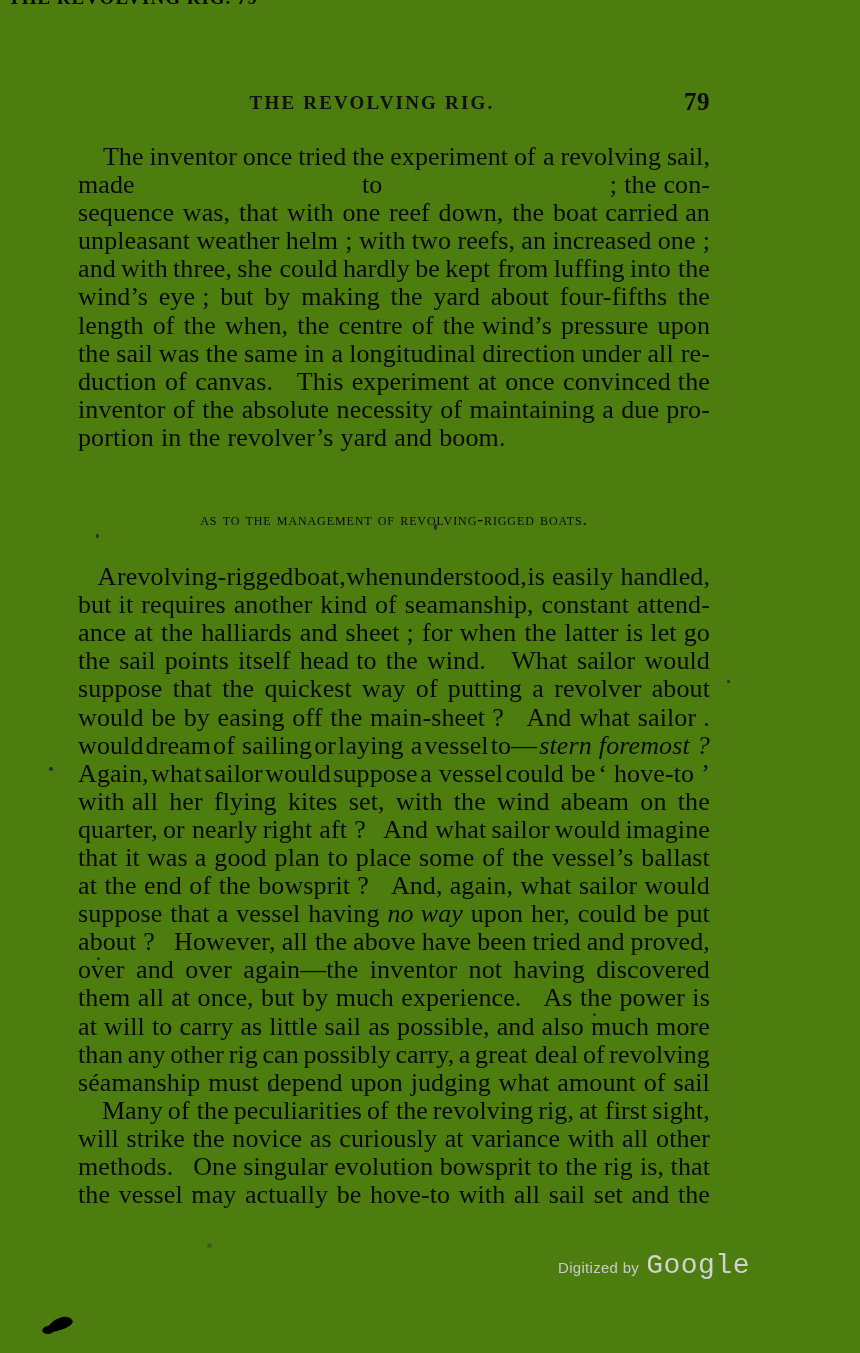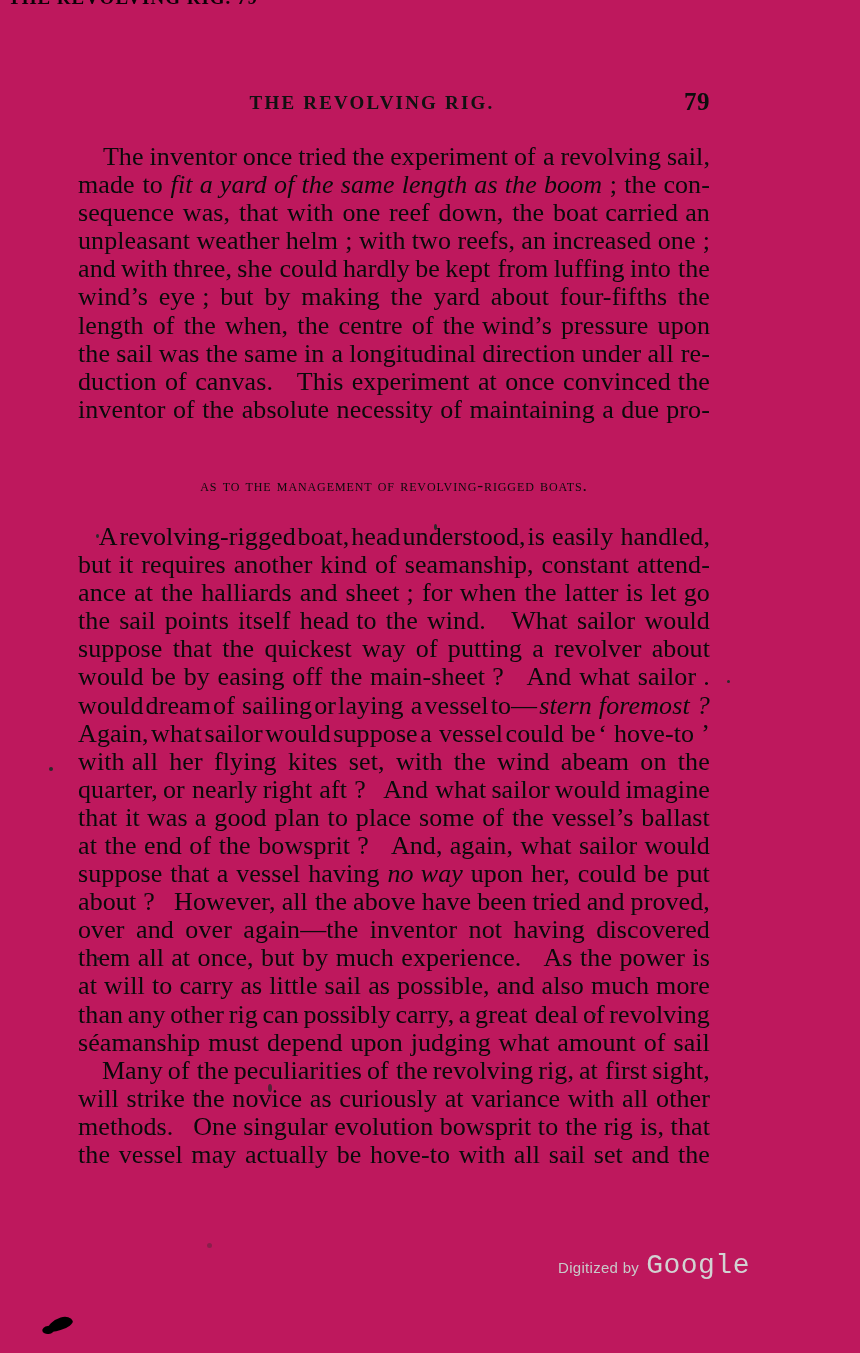--- a/index.html
+++ b/index.html
@@ -8,21 +8,21 @@
     background: #ffffff;
   }
   body {
     font-family: "Liberation Serif", "DejaVu Serif", serif;
   }
 
   .page {
     position: relative;
     width: 860px;
     height: 1353px;
-    background: #be185d;
+    background: #4d7c0f;
     overflow: hidden;
   }
 
   
   .scan-top-artifact {
     position: absolute;
     top: 0px;
     left: 8px;
     width: 430px;
     height: 7px;
@@ -98,21 +98,21 @@
     justify-content: space-between;
   }
   .para .ln.j > span { white-space: pre; }
 
   .indent { display: inline-block; width: 19px; }
 
   i, .ital { font-style: italic; }
 
   
   .section-head {
-    margin: 8px;
+    margin: 14px;
     padding: 0;
     font-size: 17.6px;
     font-weight: 500;
     letter-spacing: 0.9px;
     color: #0a0a0a;
     text-align: center;
     font-variant: small-caps;
     text-transform: lowercase;
   }
   .section-head::first-letter { }
@@ -206,21 +206,20 @@
           <span>tried</span>
           <span>the</span>
           <span>experiment</span>
           <span>of a</span>
           <span>revolving</span>
           <span>sail,</span>
         </span>
       <span class="ln j">
           <span>made</span>
           <span>to</span>
-          <span class="ital">fit a yard of the same length as the boom</span>
           <span>; the con-</span>
         </span>
       <span class="ln j">
           <span>sequence</span>
           <span>was,</span>
           <span>that</span>
           <span>with</span>
           <span>one</span>
           <span>reef</span>
           <span>down,</span>
@@ -300,33 +299,34 @@
           <span>inventor</span>
           <span>of</span>
           <span>the</span>
           <span>absolute</span>
           <span>necessity</span>
           <span>of</span>
           <span>maintaining</span>
           <span>a</span>
           <span>due pro-</span>
         </span>
+      <span class="ln">portion in the revolver’s yard and boom.</span>
     </p>
 
     <div class="head-spacer-top"></div>
     <p class="section-head">As to the Management of Revolving-rigged Boats.</p>
     <div class="head-spacer-bot"></div>
 
     <p class="para">
       <span class="ln j">
           <span class="indent"></span>
           <span>A</span>
           <span>revolving-rigged</span>
           <span>boat,</span>
-          <span>head</span>
+          <span>when</span>
           <span>understood,</span>
           <span>is easily handled,</span>
         </span>
       <span class="ln j">
           <span>but it</span>
           <span>requires</span>
           <span>another</span>
           <span>kind</span>
           <span>of</span>
           <span>seamanship,</span>

